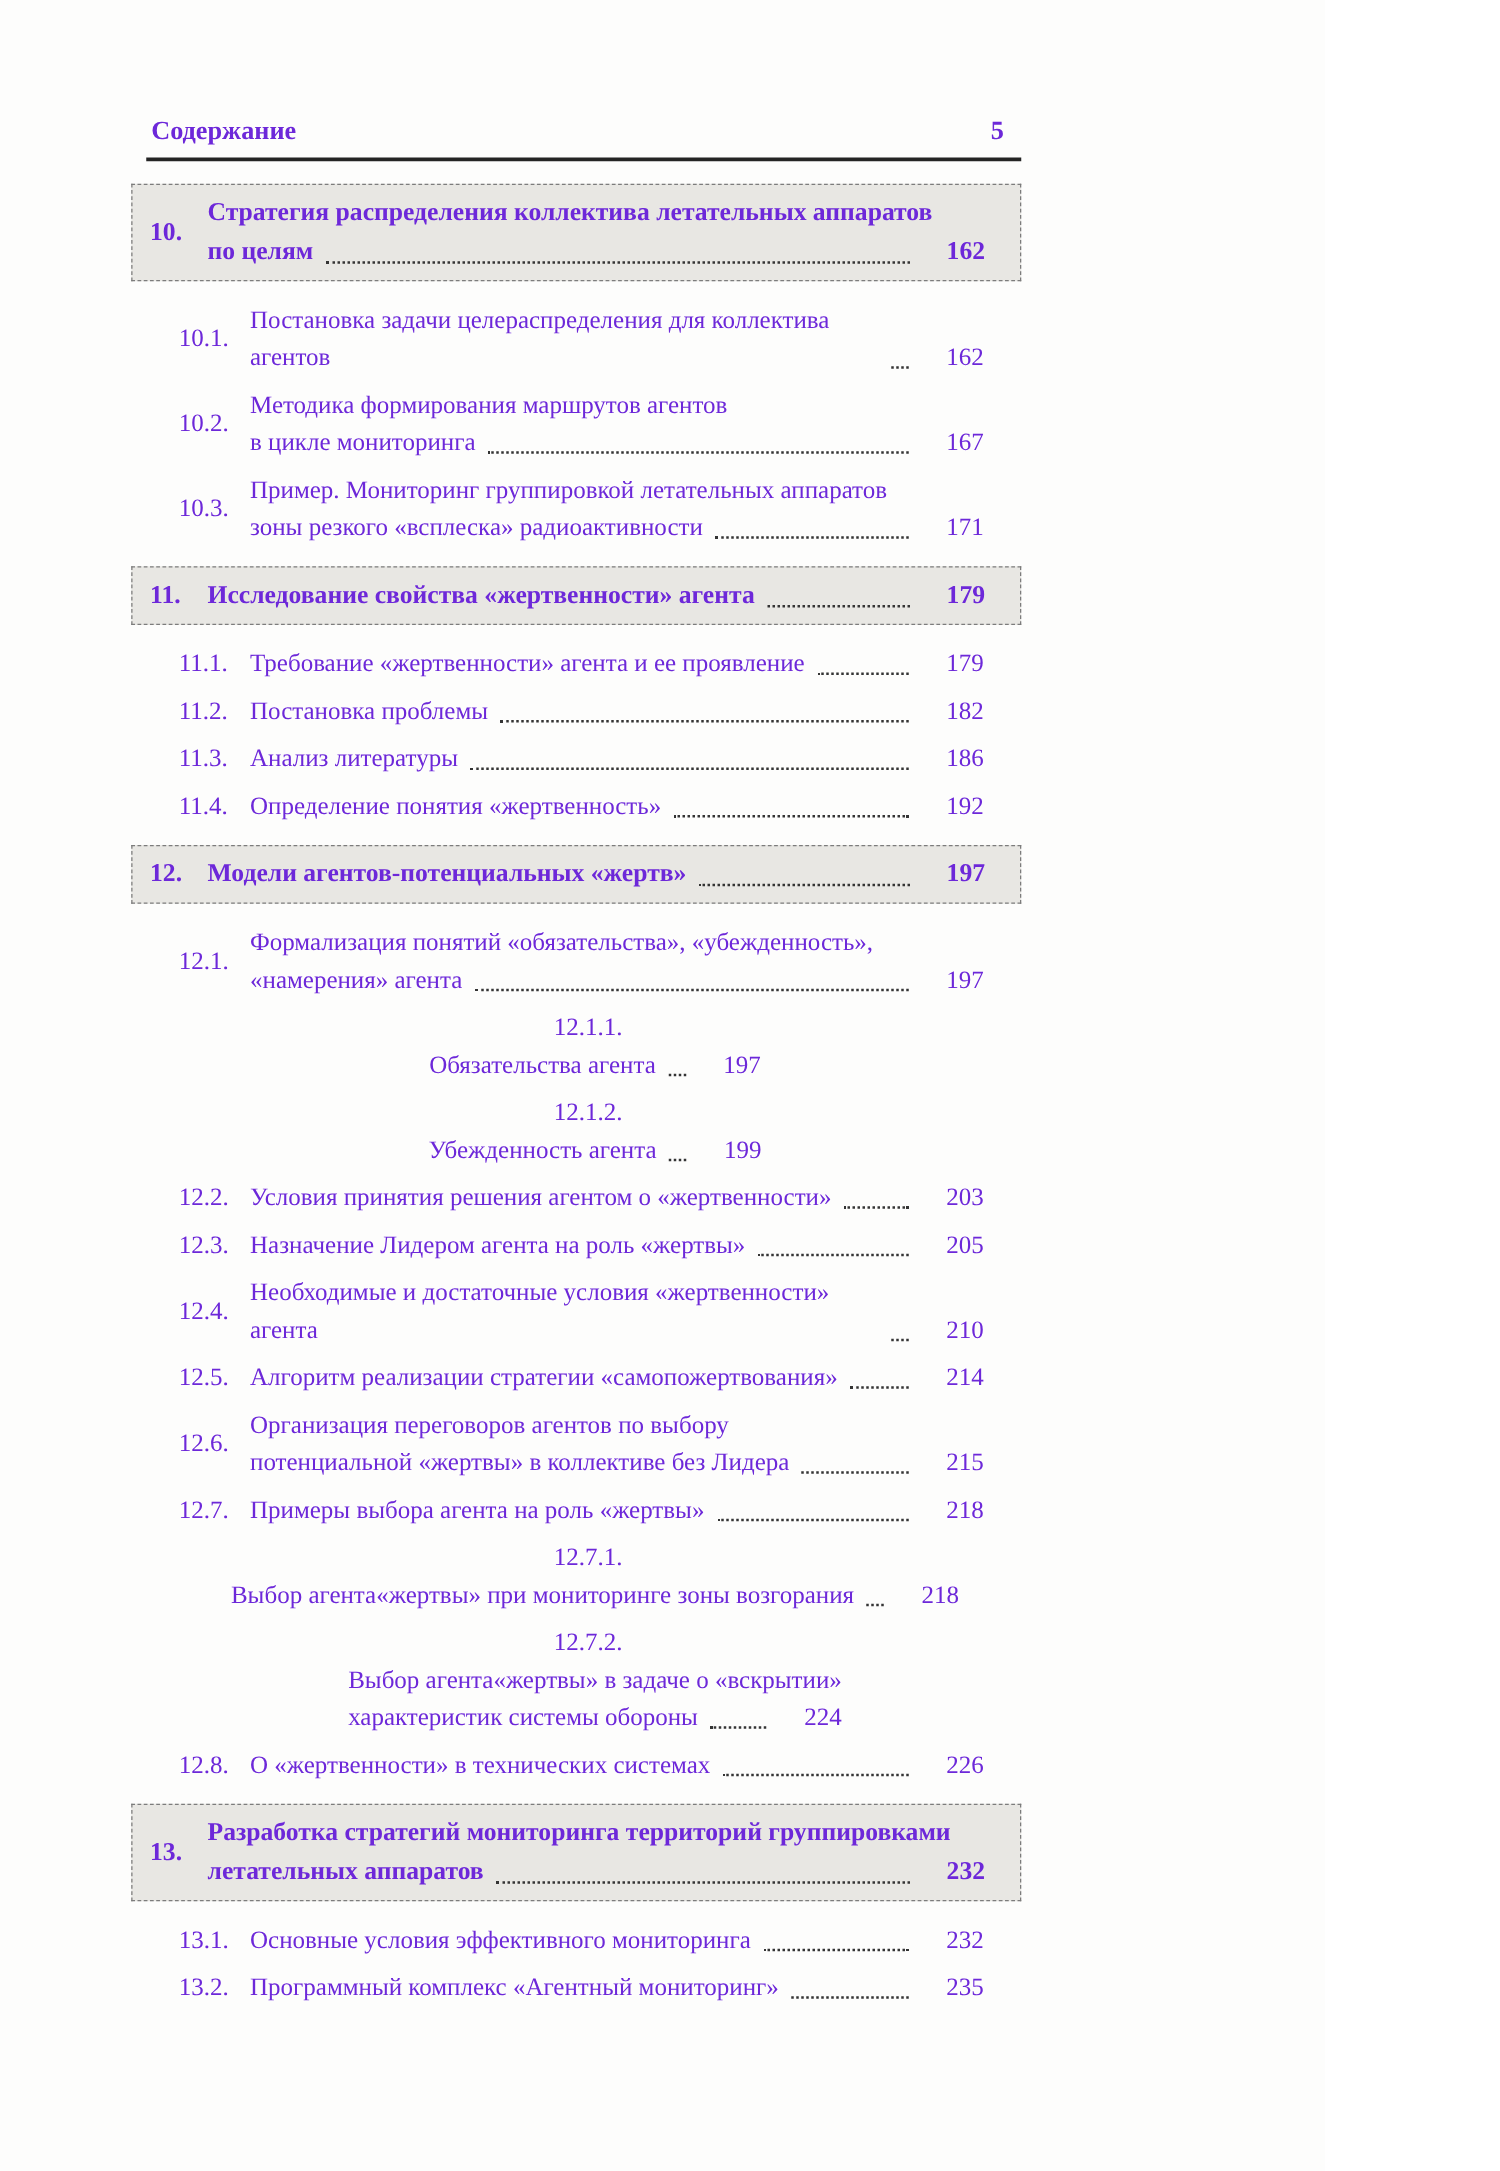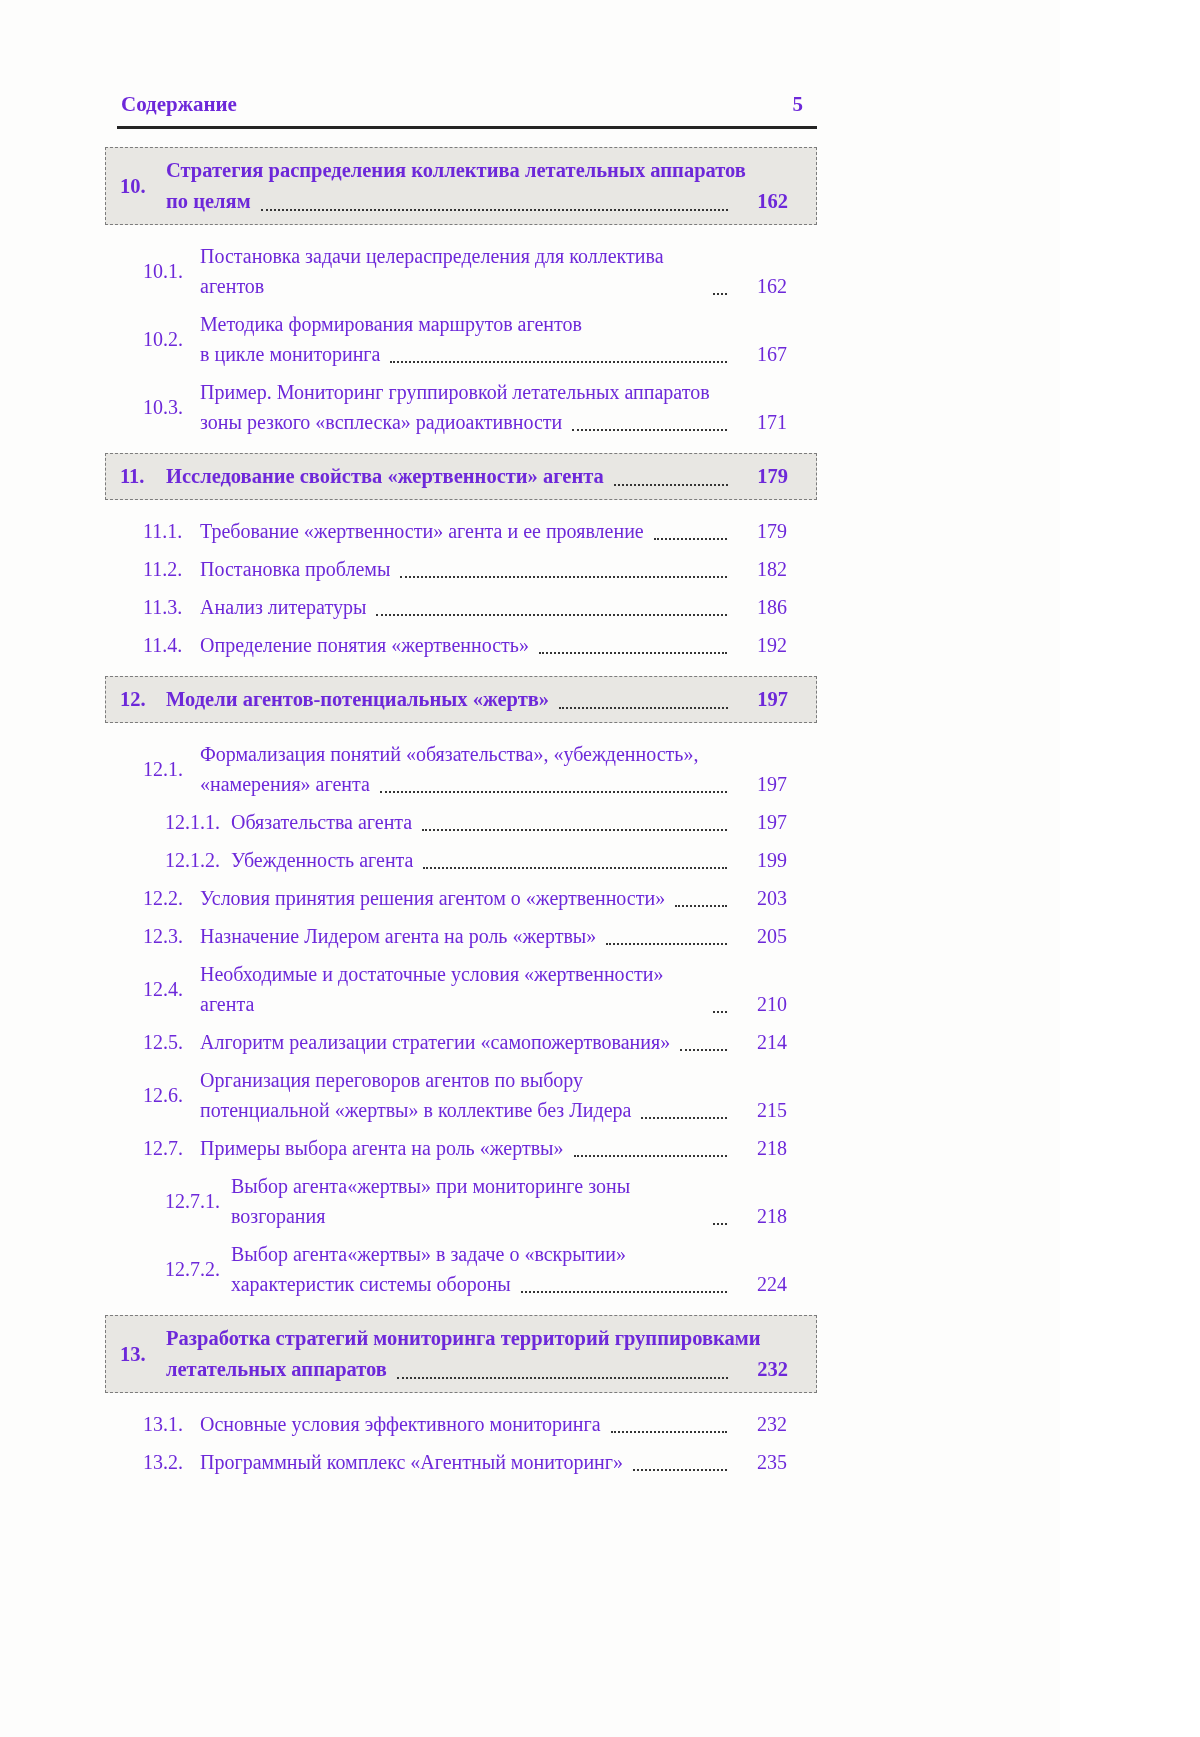--- a/index.html
+++ b/index.html
@@ -49,21 +49,21 @@
   }
   .row.chapter .num{width:46px;}
   .entry{
     font-size:20px;
     line-height:30px;
     margin:0 0 8px 0;
     padding-right:30px;
   }
   .lv1{padding-left:26px;font-family:Liberation Serif, serif;}
   .lv1 .num{width:57px;}
-  .lv2{padding-left:48px;}
+  .lv2{padding-left:48px;flex-direction:column;}
   .lv2 .num{width:66px;}
   .it .body{}
   .it .num{font-style:normal;}
 </style>
 </head>
 <body>
 
 <div class="page">
   <div class="page-header">
     <span class="hdr-title">Содержание</span>
@@ -297,20 +297,30 @@
           <div class="line">
             <span class="txt">Выбор агента«жертвы» в задаче о «вскрытии»</span>
           </div>
           <div class="line last">
             <span class="txt">характеристик системы обороны</span>
             <span class="leader"></span>
             <span class="pg">224</span>
           </div>
         </div>
       </div>
+      <div class="row entry lv1">
+        <span class="num">12.8.</span>
+        <div class="body">
+          <div class="line last">
+            <span class="txt">О «жертвенности» в технических системах</span>
+            <span class="leader"></span>
+            <span class="pg">226</span>
+          </div>
+        </div>
+      </div>
       <div class="chapter-box">
         <div class="row chapter">
           <span class="num">13.</span>
           <div class="body">
             <div class="line">
               <span class="txt">Разработка стратегий мониторинга территорий группировками</span>
             </div>
             <div class="line last">
               <span class="txt">летательных аппаратов</span>
               <span class="leader"></span>

